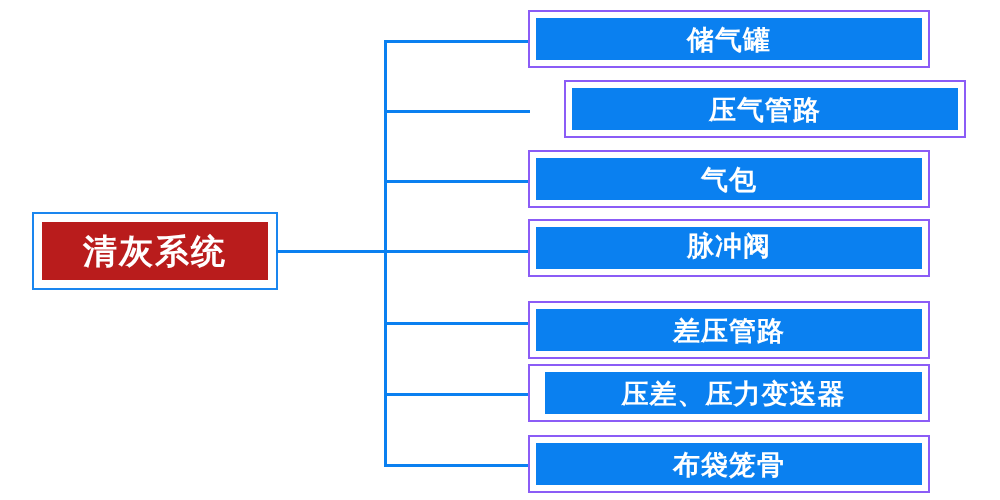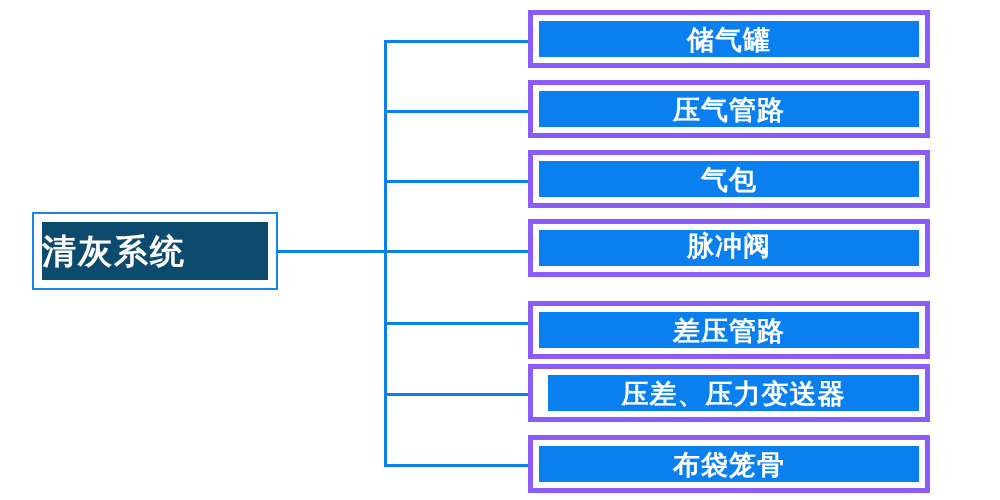--- a/index.html
+++ b/index.html
@@ -26,42 +26,43 @@
     width: 246px;
     height: 78px;
     box-sizing: border-box;
     border: 2px solid #1a86ef;
     background: #ffffff;
     padding: 8px;
   }
   .root-node .fill {
     width: 100%;
     height: 100%;
-    background: #0c4a6e;
+    background: #b91c1c;
     display: flex;
     align-items: center;
+    justify-content: center;
     box-sizing: border-box;
   }
   .root-node .label {
     color: #ffffff;
     font-size: 34px;
     font-weight: bold;
     letter-spacing: 2px;
     line-height: 1;
     white-space: nowrap;
   }
 
   
   .child-node {
     position: absolute;
     left: 528px;
     width: 402px;
     height: 58px;
     box-sizing: border-box;
-    border: 5px solid #8b5cf6;
+    border: 2px solid #8b5cf6;
     background: #ffffff;
     padding: 6px;
     text-align: right;
   }
   .child-node .fill {
     width: 100%;
     height: 100%;
     background: #0a80f0;
     display: flex;
     align-items: center;
@@ -121,21 +122,21 @@
   <div class="conn conn-branch" style="top:322px;"></div>
   <div class="conn conn-branch" style="top:393px;"></div>
   <div class="conn conn-branch" style="top:464px;"></div>
 
   <div class="child-node" style="top:10px;">
     <div class="fill">
       <span class="label">储气罐</span>
     </div>
   </div>
 
-  <div class="child-node" style="top:80px;">
+  <div class="child-node" style="top:80px;margin-left:36px;">
     <div class="fill">
       <span class="label">压气管路</span>
     </div>
   </div>
 
   <div class="child-node" style="top:150px;">
     <div class="fill">
       <span class="label">气包</span>
     </div>
   </div>

